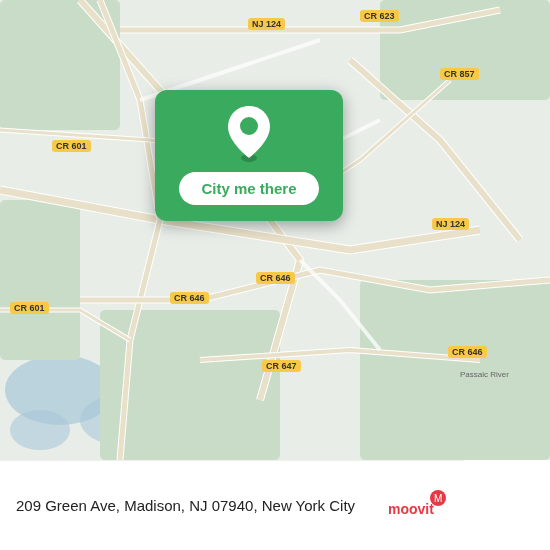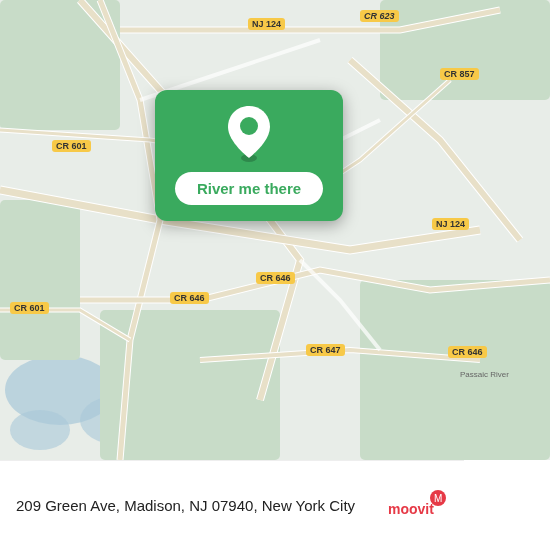--- a/index.html
+++ b/index.html
@@ -175,42 +175,42 @@
     <path d="M 0,310 L 80,310 L 130,340" stroke="#fff" stroke-width="5" fill="none"></path>
     <path d="M 0,310 L 80,310 L 130,340" stroke="#e8e0c8" stroke-width="3" fill="none"></path>
 
     <path d="M 140,100 L 200,80 L 320,40" stroke="#fff" stroke-width="4" fill="none" opacity="0.7"></path>
     <path d="M 240,180 L 300,160 L 380,120" stroke="#fff" stroke-width="4" fill="none" opacity="0.7"></path>
     <path d="M 300,260 L 340,300 L 380,350" stroke="#fff" stroke-width="4" fill="none" opacity="0.7"></path>
   </svg>
 
   
   <div class="road-label" style="top:18px;left:248px;">NJ 124</div>
-  <div class="road-label" style="top:10px;left:360px;font-style:italic;">CR 623</div>
+  <div class="road-label" style="top:10px;left:360px;">CR 623</div>
   <div class="road-label" style="top:68px;left:440px;">CR 857</div>
   <div class="road-label-blue" style="top:128px;left:210px;">NJ 124</div>
   <div class="road-label" style="top:140px;left:52px;">CR 601</div>
   <div class="road-label" style="top:218px;left:432px;">NJ 124</div>
   <div class="road-label" style="top:272px;left:256px;">CR 646</div>
   <div class="road-label" style="top:292px;left:170px;">CR 646</div>
   <div class="road-label" style="top:302px;left:10px;">CR 601</div>
-  <div class="road-label" style="top:344px;left:262px;margin-left:44px;">CR 647</div>
+  <div class="road-label" style="top:360px;left:262px;">CR 647</div>
   <div class="road-label" style="top:346px;left:448px;">CR 646</div>
   <div class="road-label-grey" style="top:370px;left:460px;">Passaic River</div>
 
   
   <div id="location-card">
 
     <svg width="52" height="58" viewBox="0 0 52 58" xmlns="http://www.w3.org/2000/svg" style="margin-bottom:10px;">
       <ellipse cx="26" cy="54" rx="8" ry="4" fill="rgba(0,0,0,0.2)"></ellipse>
       <path d="M26 2 C14 2 5 11 5 23 C5 38 26 54 26 54 C26 54 47 38 47 23 C47 11 38 2 26 2 Z" fill="white"></path>
       <circle cx="26" cy="22" r="9" fill="#3aaa5e"></circle>
     </svg>
 
-    <button id="take-me-there-btn">River me there</button>
+    <button id="take-me-there-btn">City me there</button>
   </div>
 
   
 </div>
 
 <div id="bottom-bar">
   <span id="address-text">209 Green Ave, Madison, NJ 07940, New York City</span>
 
   <div id="moovit-logo">
     <svg width="62" height="36" viewBox="0 0 62 36" xmlns="http://www.w3.org/2000/svg">

